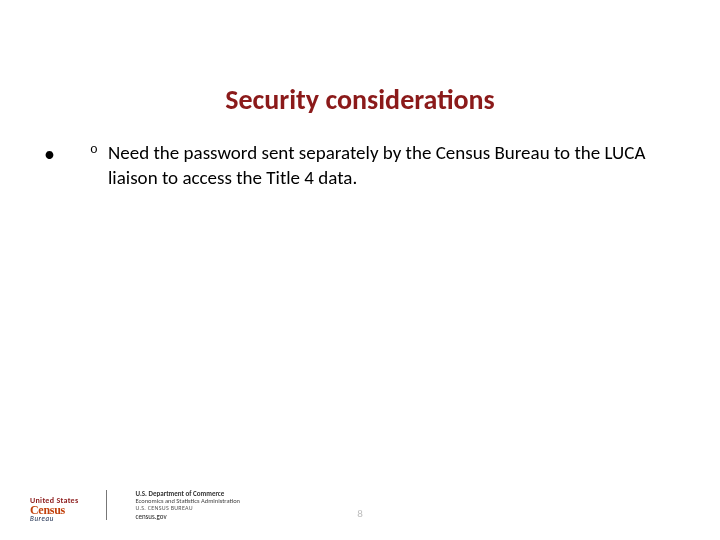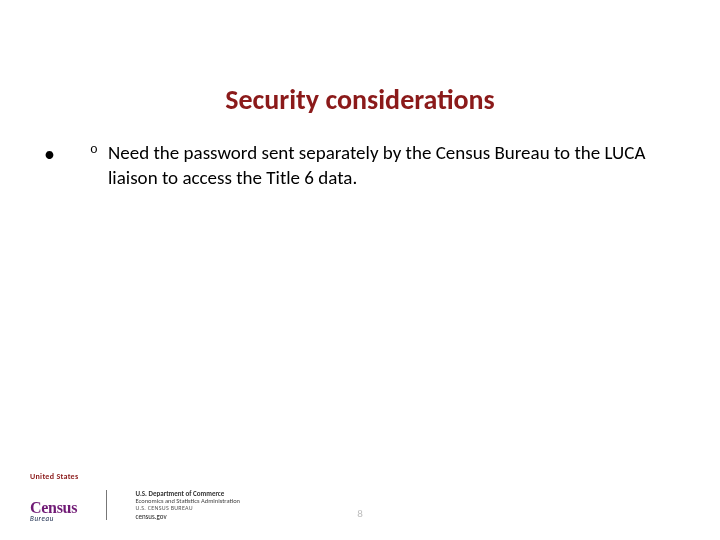--- a/index.html
+++ b/index.html
@@ -89,26 +89,25 @@
     flex-direction: column;
     line-height: 1;
   }
   .census-us {
     font-size: 8px;
     font-weight: 700;
     color: #8b1a1a;
     letter-spacing: 0.3px;
   }
   .census-main {
-    font-size: 16px;
+    font-size: 12px;
     font-weight: 700;
-    color: #701a75;
+    color: #c2410c;
     font-family: Georgia, "Times New Roman", serif;
     letter-spacing: -0.3px;
-    margin-top: 20px;
   }
   .census-bureau {
     font-size: 7px;
     color: #18294b;
     letter-spacing: 0.6px;
     margin-top: -1px;
     font-style: italic;
   }
   .divider {
     width: 1px;
@@ -159,21 +158,21 @@
 
 <div class="slide">
 
   <div class="title">Security considerations</div>
 
   <div class="body">
     <ul class="bullets">
       <li>
         <ul class="sub">
           <li>
-            <span>Need the password sent separately by the Census Bureau to the LUCA liaison to access the Title 6 data.</span>
+            <span>Need the password sent separately by the Census Bureau to the LUCA liaison to access the Title 4 data.</span>
           </li>
         </ul>
       </li>
     </ul>
   </div>
 
   <div class="footer">
     <div class="census-logo">
       <span class="census-us">United States</span>
       <span class="census-main">Census</span>

